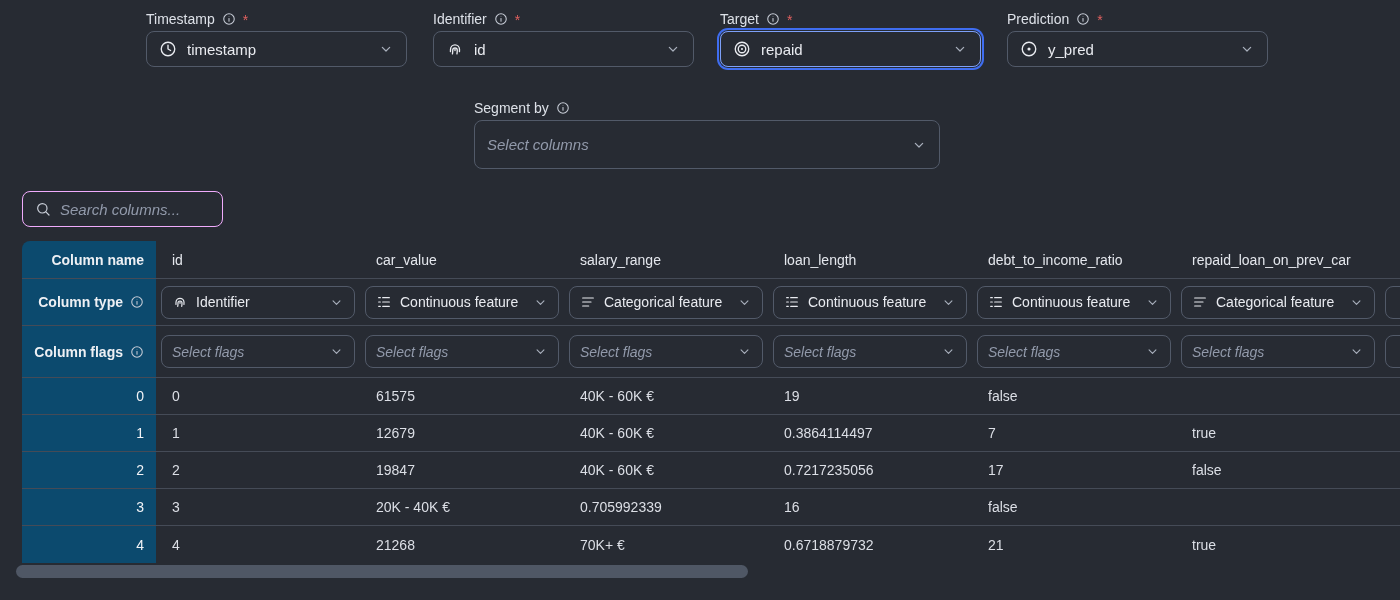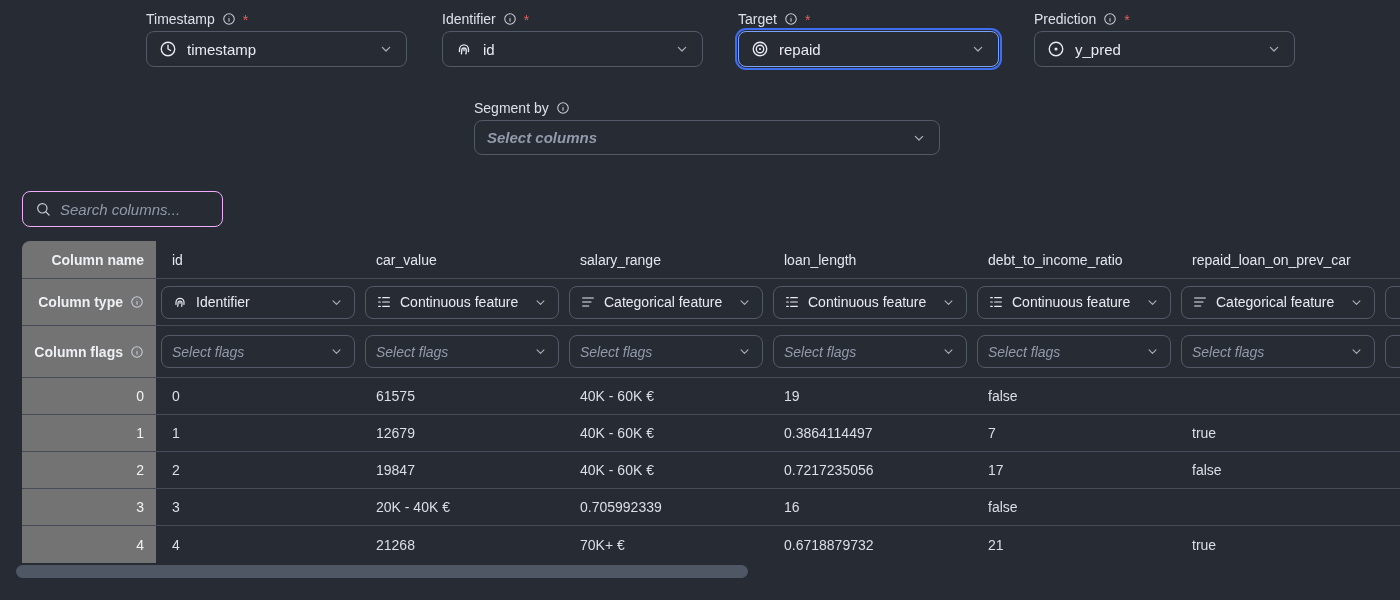--- a/index.html
+++ b/index.html
@@ -7,58 +7,58 @@
   body {
     width:1400px; height:600px; position:relative; overflow:hidden;
     background:#272b33; color:#e7e9ee;
     font-family:"Liberation Sans", sans-serif;
     -webkit-font-smoothing:antialiased;
   }
   .icon { display:inline-flex; align-items:center; justify-content:center; flex:0 0 auto; }
   .icon svg { display:block; }
 
   
-  .config-row { position:absolute; left:146px; top:10px; display:flex; gap:35px; }
+  .config-row { position:absolute; left:146px; top:10px; display:flex; gap:26px; }
   .field { width:261px; }
   .field-label { display:flex; align-items:center; gap:7px; height:17px; margin-bottom:4px;
     font-size:14px; color:#dde1e8; }
   .req { color:#e0605f; font-size:14px; transform:translateY(1px); }
   .dropdown {
     height:36px; border:1px solid #525a69; border-radius:8px;
     display:flex; align-items:center; gap:10px; padding:0 12px;
     cursor:pointer; background:transparent; color:#e9ebf0;
   }
   .dropdown .dd-value { flex:1; font-size:15px; white-space:nowrap; overflow:hidden; }
   .dropdown .placeholder { font-style:italic; color:#929aab; }
   .dropdown.focused {
     border-color:#7da0f8;
     box-shadow:0 0 0 1px #272b33, 0 0 0 3px #3f6df0;
   }
   .chev { color:#a9b0bd; }
   .info { color:#c9ced8; }
 
   
   .segment-group { position:absolute; left:474px; top:99px; width:466px; }
-  .segment-group .dropdown { height:35px;font-weight:bold; }
+  .segment-group .dropdown { height:49px; }
 
   
   .search-box {
     position:absolute; left:22px; top:191px; width:201px; height:36px;
     border:1px solid #f0abfc; border-radius:8px;
     display:flex; align-items:center; gap:9px; padding:0 12px; cursor:text;
   }
   .search-box .placeholder { font-style:italic; color:#929aab; font-size:15px; }
   .search-icon { color:#c9ced8; }
 
   
   .table { position:absolute; left:22px; top:241px; width:1378px; overflow:hidden; }
   .t-row { display:flex; align-items:stretch; border-bottom:1px solid #454b57; }
   .t-row.last { border-bottom:none; }
   .sticky-cell {
-    flex:0 0 134px; width:134px; background:#737373;
+    flex:0 0 134px; width:134px; background:#0c4a6e;
     display:flex; align-items:center; justify-content:flex-end; gap:7px;
     padding-right:12px; font-size:14px; font-weight:700; color:#eef0f4;
   }
   .header-row { height:38px; }
   .header-row .sticky-cell { border-top-left-radius:8px; }
   .cell { flex:0 0 204px; width:204px; display:flex; align-items:center; }
   .name-cell { padding-left:16px; font-size:14px; color:#e4e7ed; }
   .type-row { height:47px; }
   .flags-row { height:52px; }
   .dd-cell { padding:0 5px; }

